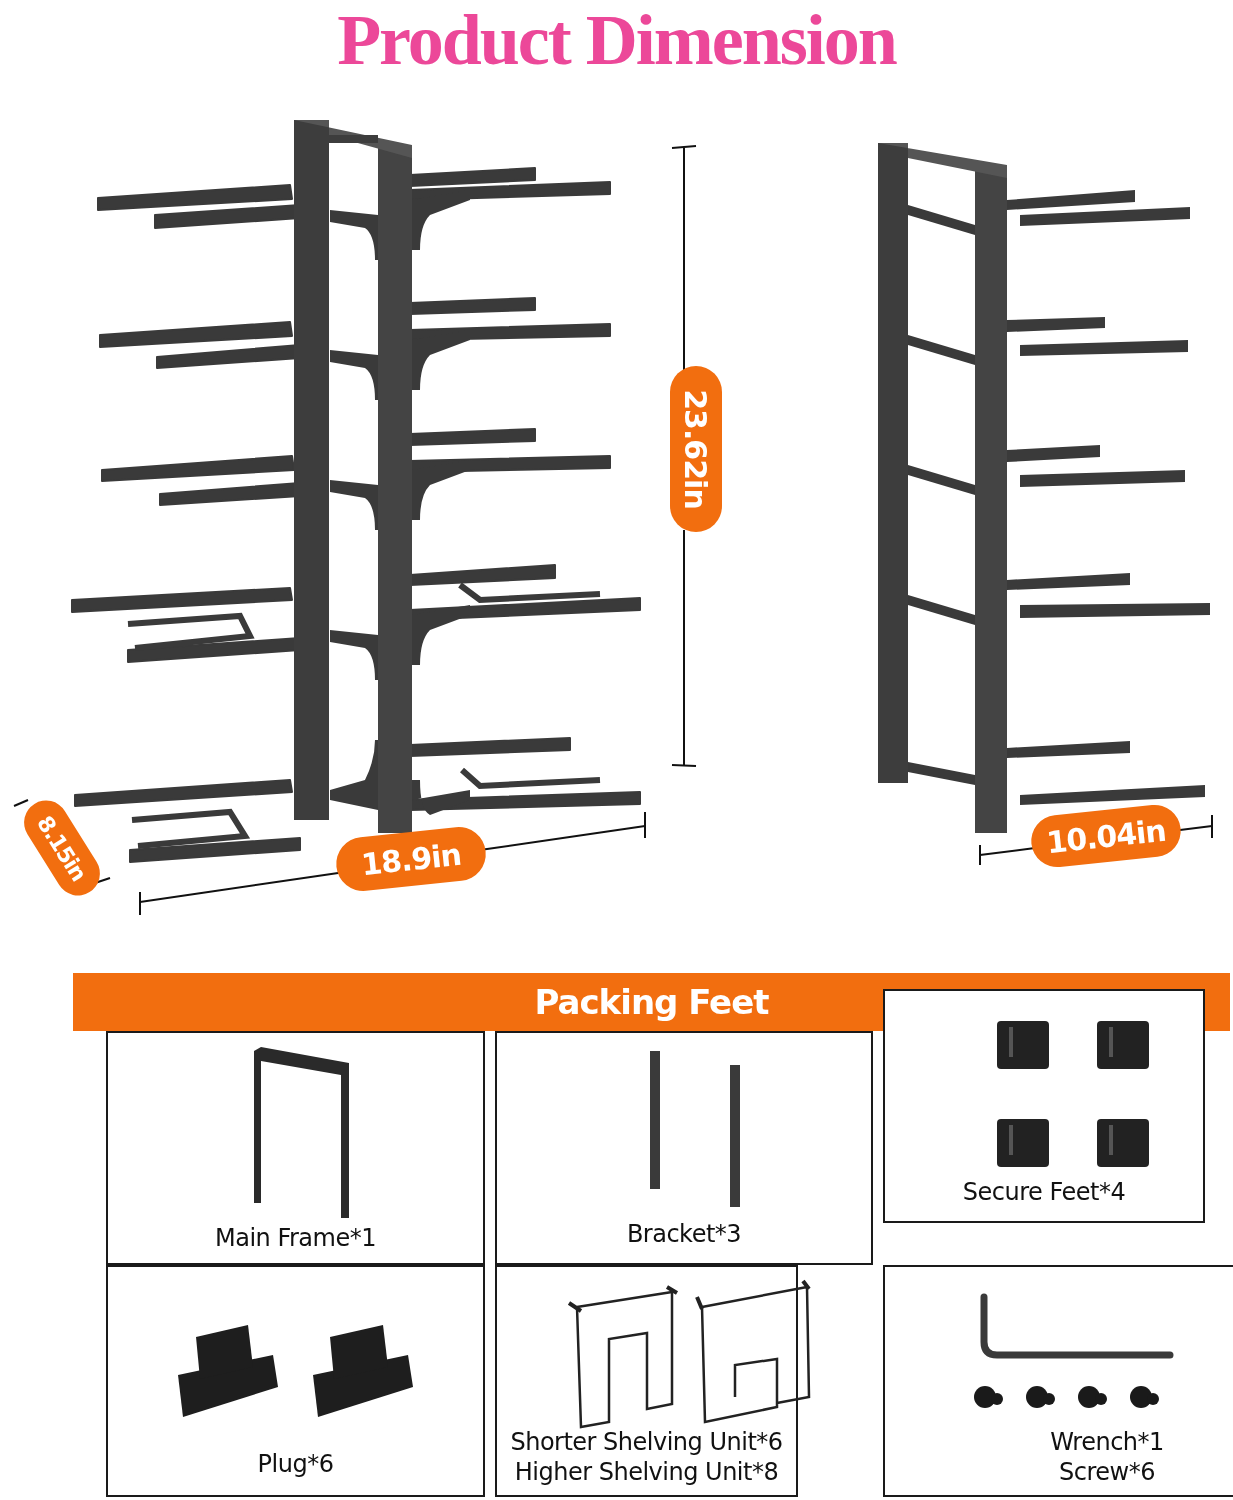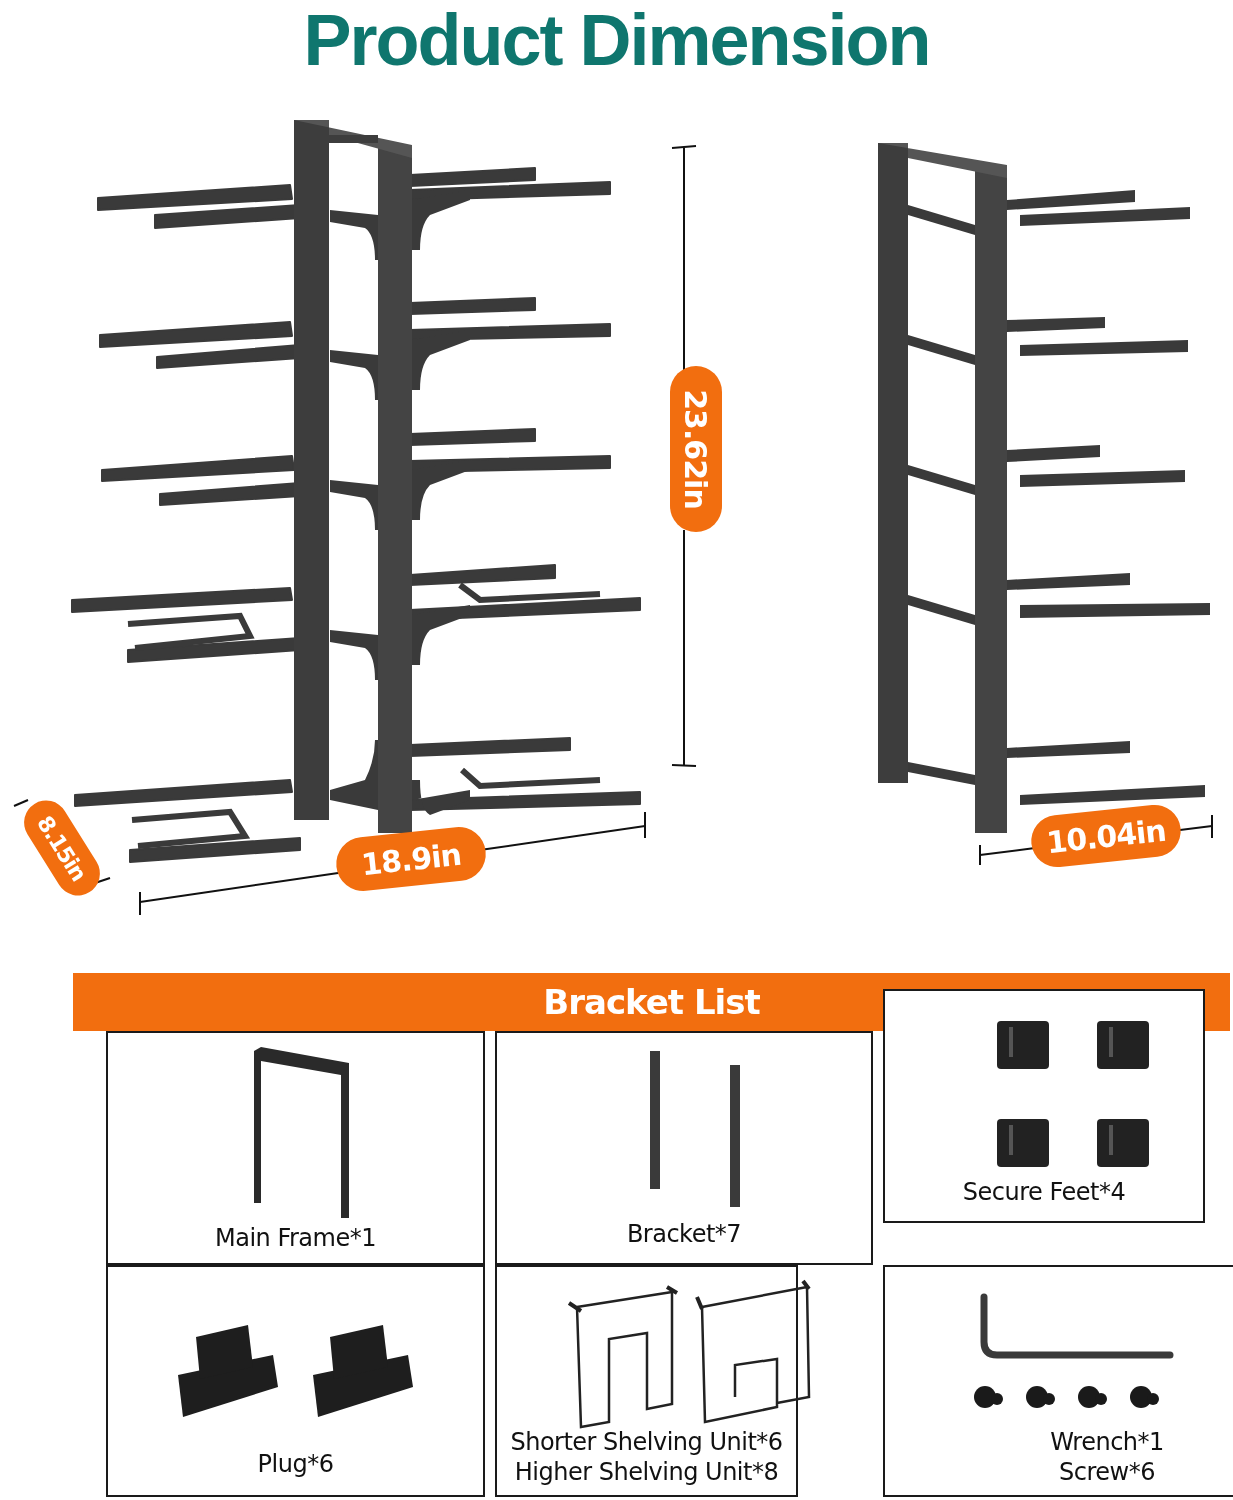--- a/index.html
+++ b/index.html
@@ -1,20 +1,20 @@
 <!DOCTYPE html>
 <html><head>
 <meta charset="utf-8">
 <style>
   html, body { margin: 0; padding: 0; background: #ffffff; }
   body { width: 1233px; height: 1500px; position: relative; overflow: hidden;
          font-family: "DejaVu Sans", "Liberation Sans", sans-serif; color: #111; }
   .title { position: absolute; left: 0; top: 0; width: 1233px; text-align: center;
-           font-family: Liberation Sans, sans-serif; font-weight: bold; font-size: 72px;
-           line-height: 80px; letter-spacing: -2px; color: #0f766e; }
+           font-family: Liberation Serif, serif; font-weight: bold; font-size: 72px;
+           line-height: 80px; letter-spacing: -2px; color: #ec4899; }
   .illus { position: absolute; left: 0; top: 0; }
   .pill { position: absolute; background: #f26e0f; color: #fff; font-weight: bold;
           font-family: "DejaVu Sans", sans-serif; display: flex; align-items: center;
           justify-content: center; border-radius: 30px; white-space: nowrap; }
   .pill-width { left: 336px; top: 832px; width: 150px; height: 54px; font-size: 30px; transform: rotate(-6deg); letter-spacing: -1px; }
   .pill-depth { left: 10px; top: 826px; width: 104px; height: 44px; font-size: 22px; transform: rotate(58deg); letter-spacing: -1px; }
   .pill-height { left: 613px; top: 423px; width: 166px; height: 52px; font-size: 30px; transform: rotate(90deg); letter-spacing: -1px; }
   .pill-side { left: 1031px; top: 810px; width: 150px; height: 52px; font-size: 30px; transform: rotate(-6deg); letter-spacing: -1px; }
 
   .pack-header { position: absolute; left: 73px; top: 973px; width: 1157px; height: 58px;
@@ -125,35 +125,35 @@
     <line x1="980" y1="845" x2="980" y2="865"></line>
     <line x1="1212" y1="815" x2="1212" y2="838"></line>
   </g>
 </svg>
 
 <div class="pill pill-width">18.9in</div>
 <div class="pill pill-depth">8.15in</div>
 <div class="pill pill-height">23.62in</div>
 <div class="pill pill-side">10.04in</div>
 
-<div class="pack-header">Bracket List</div>
+<div class="pack-header">Packing Feet</div>
 
 <div class="cell" style="left:73px; top:1031px; width:379px; height:234px;">
   <svg width="379" height="234">
     <polygon points="146,18 146,170 153,170 153,28 233,42 233,185 241,185 241,30 153,14" fill="#2a2a2a"></polygon>
   </svg>
   <div class="cell-label" style="top:190px;">Main Frame*1</div>
 </div>
 
 <div class="cell" style="left:462px; top:1031px; width:378px; height:234px;">
   <svg width="378" height="234">
     <rect x="153" y="18" width="10" height="138" fill="#3a3a3a"></rect>
     <rect x="233" y="32" width="10" height="142" fill="#3a3a3a"></rect>
   </svg>
-  <div class="cell-label" style="top:186px;">Bracket*7</div>
+  <div class="cell-label" style="top:186px;">Bracket*3</div>
 </div>
 
 <div class="cell" style="left:850px; top:989px; width:322px; height:234px;">
   <svg width="381" height="234">
     <g fill="#222">
       <rect x="112" y="30" width="52" height="48" rx="4"></rect>
       <rect x="212" y="30" width="52" height="48" rx="4"></rect>
       <rect x="112" y="128" width="52" height="48" rx="4"></rect>
       <rect x="212" y="128" width="52" height="48" rx="4"></rect>
     </g>

